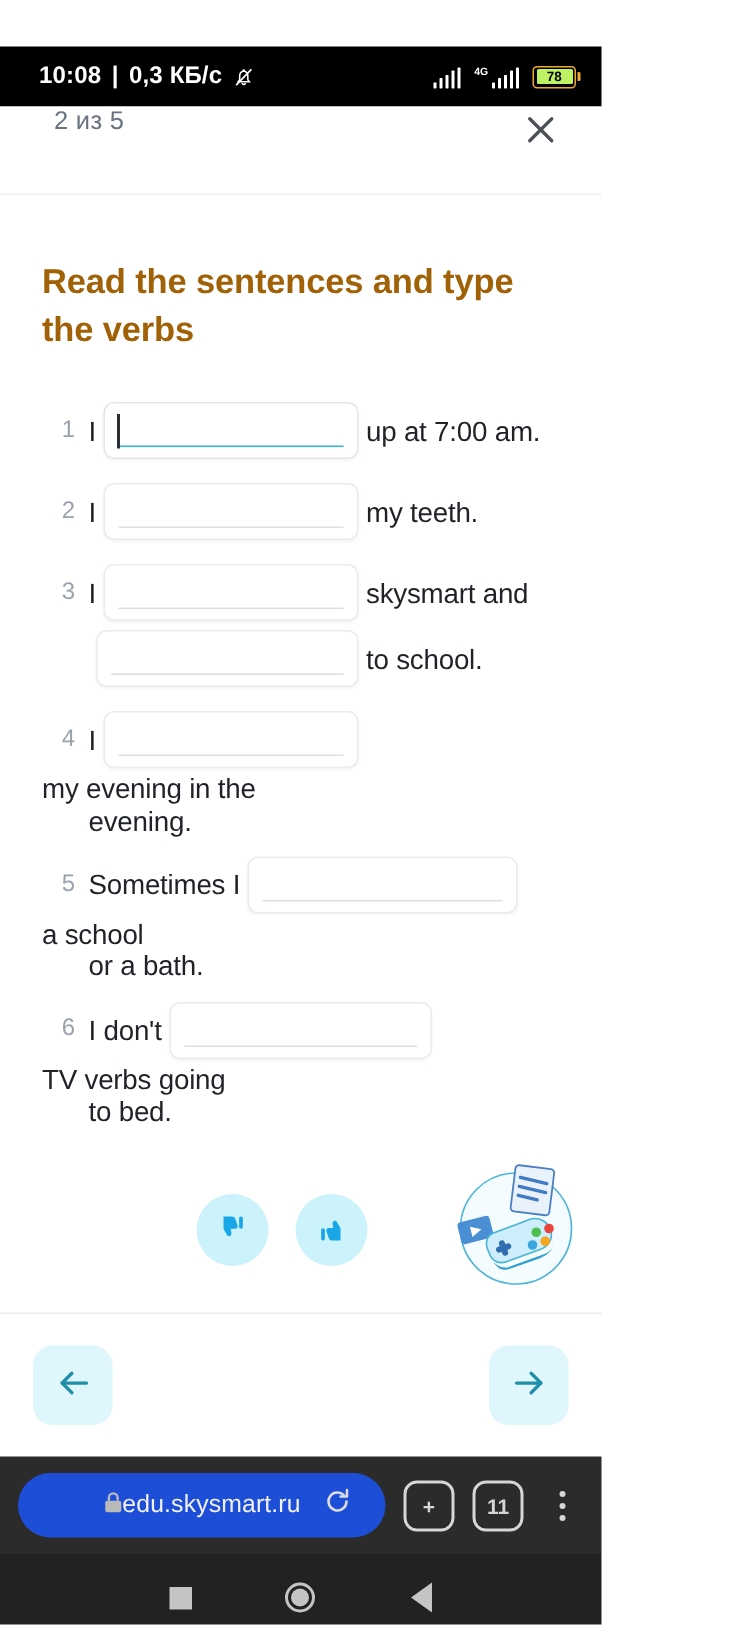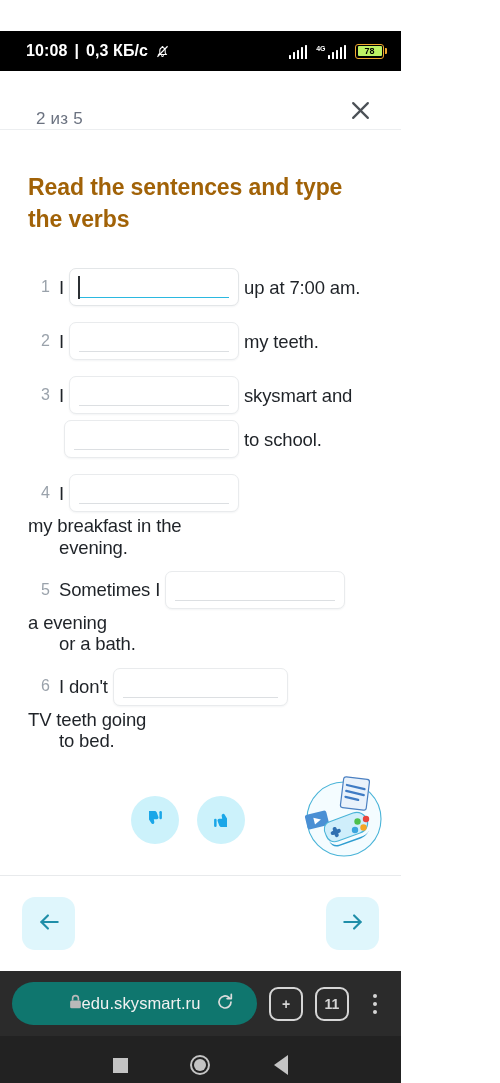--- a/index.html
+++ b/index.html
@@ -40,21 +40,21 @@
   }
   .battery-fill {
     background: #bef264; height: 100%; width: 100%; border-radius: 1px;
     color: #000; font-size: 9px; font-weight: bold;
     display: flex; align-items: center; justify-content: center; line-height: 1;
   }
   .battery-tip { width: 2px; height: 6px; background: #f0a830; border-radius: 0 1px 1px 0; margin-left: 1px; }
 
   
   .app-header {
-    height: 59px; background: #ffffff; display: flex; align-items: flex-end;
+    height: 59px; background: #ffffff; display: flex; align-items: flex-start;
     justify-content: space-between; padding: 0 24px 0 36px;
     border-bottom: 1px solid #eceef0;
   }
   .progress-label { font-size: 17px; color: #6b7280; letter-spacing: .2px; }
   .close-btn {
     width: 34px; height: 34px; display: flex; align-items: center; justify-content: center;
     background: none; border: none; cursor: pointer;
   }
 
   
@@ -128,21 +128,21 @@
     display: flex; align-items: center; justify-content: center;
     border: none; cursor: pointer;
   }
 
   
   .browser-bar {
     height: 65px; background: #2b2b2b; display: flex; align-items: center;
     padding: 0 12px; gap: 12px;
   }
   .url-pill {
-    flex: 1; height: 43px; background: #0f766e; border-radius: 22px;
+    flex: 1; height: 43px; background: #1d4ed8; border-radius: 22px;
     display: flex; align-items: center; justify-content: center;
     padding: 0 16px; position: relative;
   }
   .url-text { color: #f1f1f1; font-size: 16.5px; letter-spacing: .1px; }
   .reload-btn { position: absolute; right: 22px; display:flex; align-items:center; }
   .sq-btn {
     width: 34px; height: 34px; border: 2px solid #d6d6d6; border-radius: 9px;
     display: flex; align-items: center; justify-content: center;
     color: #d6d6d6; font-size: 14px; font-weight: bold; flex: 0 0 34px;
   }
@@ -254,43 +254,43 @@
             <span class="rule"></span>
           </span>
           <span class="q-seg">to school.</span>
         </div>
         <div class="q-row">
           <span class="q-num">4</span>
           <span class="q-seg">I</span>
           <span class="blank w-170">
             <span class="rule"></span>
           </span>
-          <span class="q-seg">my breakfast in the</span>
+          <span class="q-seg">my evening in the</span>
           <div style="flex-basis: 100%; height: 0px;"></div>
           <span class="q-cont"></span>
           <span class="q-seg">evening.</span>
         </div>
         <div class="q-row">
           <span class="q-num">5</span>
           <span class="q-seg">Sometimes I</span>
           <span class="blank w-180">
             <span class="rule"></span>
           </span>
-          <span class="q-seg">a evening</span>
+          <span class="q-seg">a school</span>
           <div style="flex-basis: 100%; height: 0px;"></div>
           <span class="q-cont"></span>
           <span class="q-seg">or a bath.</span>
         </div>
         <div class="q-row">
           <span class="q-num">6</span>
           <span class="q-seg">I don't</span>
           <span class="blank w-175">
             <span class="rule"></span>
           </span>
-          <span class="q-seg">TV teeth going</span>
+          <span class="q-seg">TV verbs going</span>
           <div style="flex-basis: 100%; height: 0px;"></div>
           <span class="q-cont"></span>
           <span class="q-seg">to bed.</span>
         </div>
       </div>
 
     <div class="feedback-row">
       <div class="vote-group">
         <button class="vote-btn">
           <span>

